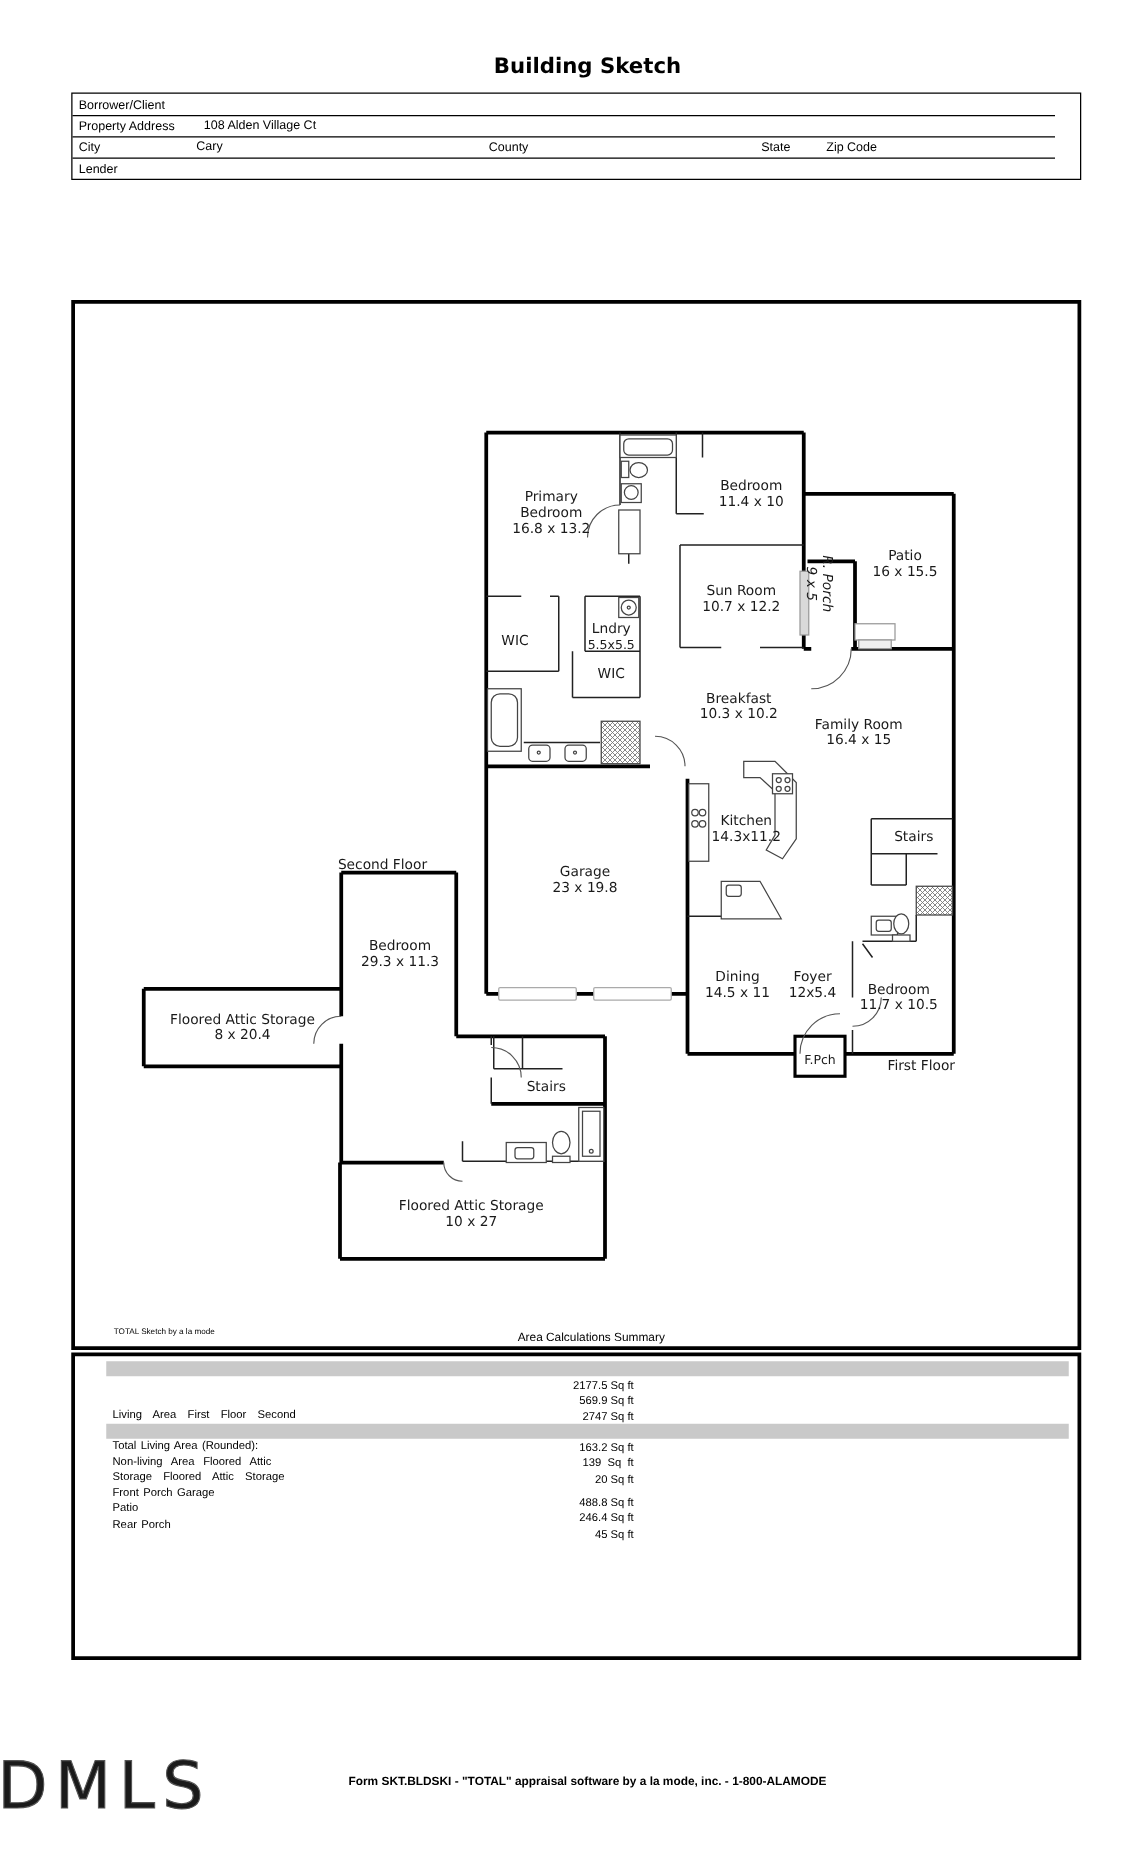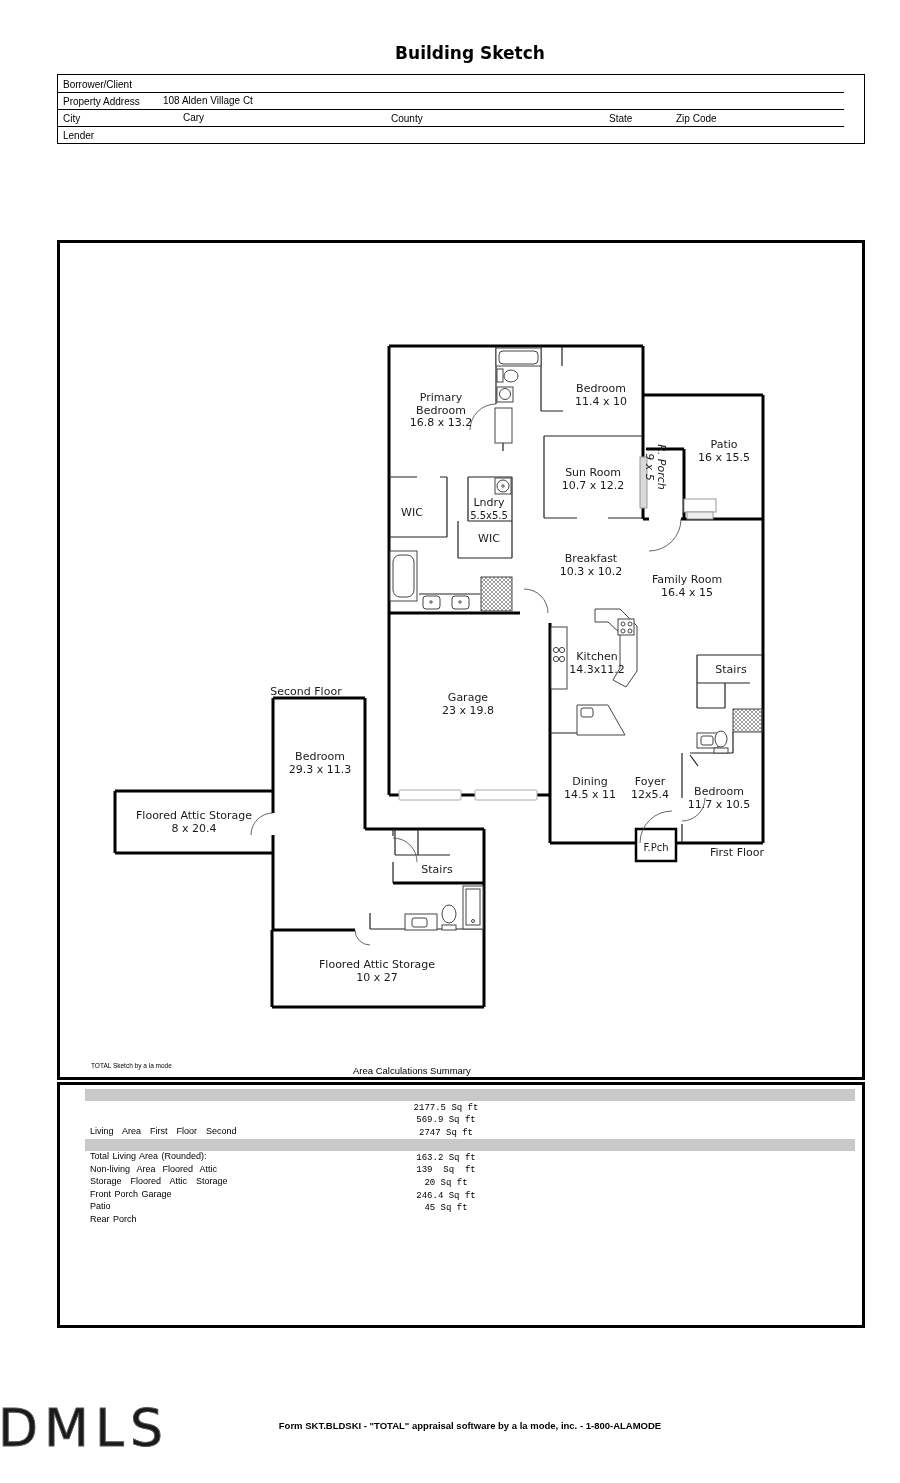--- a/index.html
+++ b/index.html
@@ -17,21 +17,21 @@
   
   #sketch-box{left:57px;top:240px;width:782px;height:834px;border:3px solid #000;}
   #sketch-svg{position:absolute;left:0;top:0;}
   
   #summary-box{left:57px;top:1082px;width:782px;height:240px;border:3px solid #000;}
   #summary-rows{left:62px;top:1086px;width:776px;}
   .srow{position:relative;height:12.6px;font-size:9px;}
   .srow.band{height:11.5px;background:#c9c9c9;margin-bottom:1px;}
   .srow.gap{margin-top:6px;}
   .slabel{position:absolute;left:5px;top:1px;white-space:pre;word-spacing:1px;margin-top:36px;}
-  .svalue{position:absolute;left:300px;width:122px;top:1px;text-align:center;white-space:pre;font-family:Liberation Mono, monospace;}
+  .svalue{position:absolute;left:300px;width:122px;top:1px;text-align:right;white-space:pre;}
   
   #footer-line{left:0;top:1420px;width:900px;text-align:center;font-size:9.5px;font-weight:600;}
   #logo-svg{position:absolute;left:-6px;top:1392px;}
   svg text{font-family:"DejaVu Sans",sans-serif;fill:#1a1a1a;}
 </style>
 </head>
 <body>
 
 <div id="page">
 
@@ -40,24 +40,24 @@
   <div class="abs" id="form-box">
     <div class="frow" style="top:0">
       <span class="flabel" style="left:5px">Borrower/Client</span>
     </div>
     <div class="frow" style="top:17px">
       <span class="flabel" style="left:5px">Property Address</span>
       <span class="fvalue" style="left:89px">108 Alden Village Ct</span>
     </div>
     <div class="frow" style="top:34px">
       <span class="flabel" style="left:5px">City</span>
-      <span class="fvalue" style="left:109px">Cary</span>
+      <span class="fvalue" style="left:83px">Cary</span>
       <span class="flabel" style="left:333px">County</span>
       <span class="flabel" style="left:551px">State</span>
-      <span class="flabel" style="left:618px">Zip Code</span>
+      <span class="flabel" style="left:603px">Zip Code</span>
     </div>
     <div class="frow" style="top:51px;height:16px">
       <span class="flabel" style="left:5px">Lender</span>
     </div>
   </div>
 
   <div class="abs" id="sketch-box">
     <svg id="sketch-svg" width="782" height="834" viewBox="60 243 782 834">
       <defs>
         <pattern id="hatch" width="4" height="4" patternUnits="userSpaceOnUse">
@@ -203,21 +203,21 @@
           <text x="737" y="856" text-anchor="middle" font-size="11"><tspan x="737" dy="0">First Floor</tspan></text>
           <text x="306" y="695" text-anchor="middle" font-size="11"><tspan x="306" dy="0">Second Floor</tspan></text>
           <text x="320" y="760" text-anchor="middle" font-size="11"><tspan x="320" dy="0">Bedroom</tspan><tspan x="320" dy="12.5">29.3 x 11.3</tspan></text>
           <text x="194" y="819" text-anchor="middle" font-size="11"><tspan x="194" dy="0">Floored Attic Storage</tspan><tspan x="194" dy="12.5">8 x 20.4</tspan></text>
           <text x="437" y="873" text-anchor="middle" font-size="11"><tspan x="437" dy="0">Stairs</tspan></text>
           <text x="377" y="968" text-anchor="middle" font-size="11"><tspan x="377" dy="0">Floored Attic Storage</tspan><tspan x="377" dy="12.5">10 x 27</tspan></text>
         </g>
     </svg>
 
     <div class="abs" style="left:11px;top:819px;font-size:6.5px">TOTAL Sketch by a la mode</div>
-    <div class="abs" style="left:273px;top:822px;width:240px;text-align:left;font-size:9.5px">Area Calculations Summary</div>
+    <div class="abs" style="left:273px;top:822px;width:240px;text-align:center;font-size:9.5px">Area Calculations Summary</div>
     <div class="abs" style="left:327px;top:835px;width:452px;border-top:1px solid #000"></div>
   </div>
 
   <div class="abs" id="summary-box">
     <div class="abs" id="summary-rows" style="left:5px;top:4px;width:770px">
         <div class="srow band">
           <span class="slabel" style="word-spacing: 2px;">Living  Area  First  Floor  Second</span>
           <span class="svalue"></span>
         </div>
         <div class="srow">
@@ -241,20 +241,24 @@
           <span class="svalue">163.2 Sq ft</span>
         </div>
         <div class="srow">
           <span class="slabel">Patio</span>
           <span class="svalue">139  Sq  ft</span>
         </div>
         <div class="srow">
           <span class="slabel">Rear Porch</span>
           <span class="svalue">20 Sq ft</span>
         </div>
+        <div class="srow gap">
+          <span class="slabel"></span>
+          <span class="svalue">488.8 Sq ft</span>
+        </div>
         <div class="srow">
           <span class="slabel"></span>
           <span class="svalue">246.4 Sq ft</span>
         </div>
         <div class="srow">
           <span class="slabel"></span>
           <span class="svalue">45 Sq ft</span>
         </div>
       </div>
   </div>

